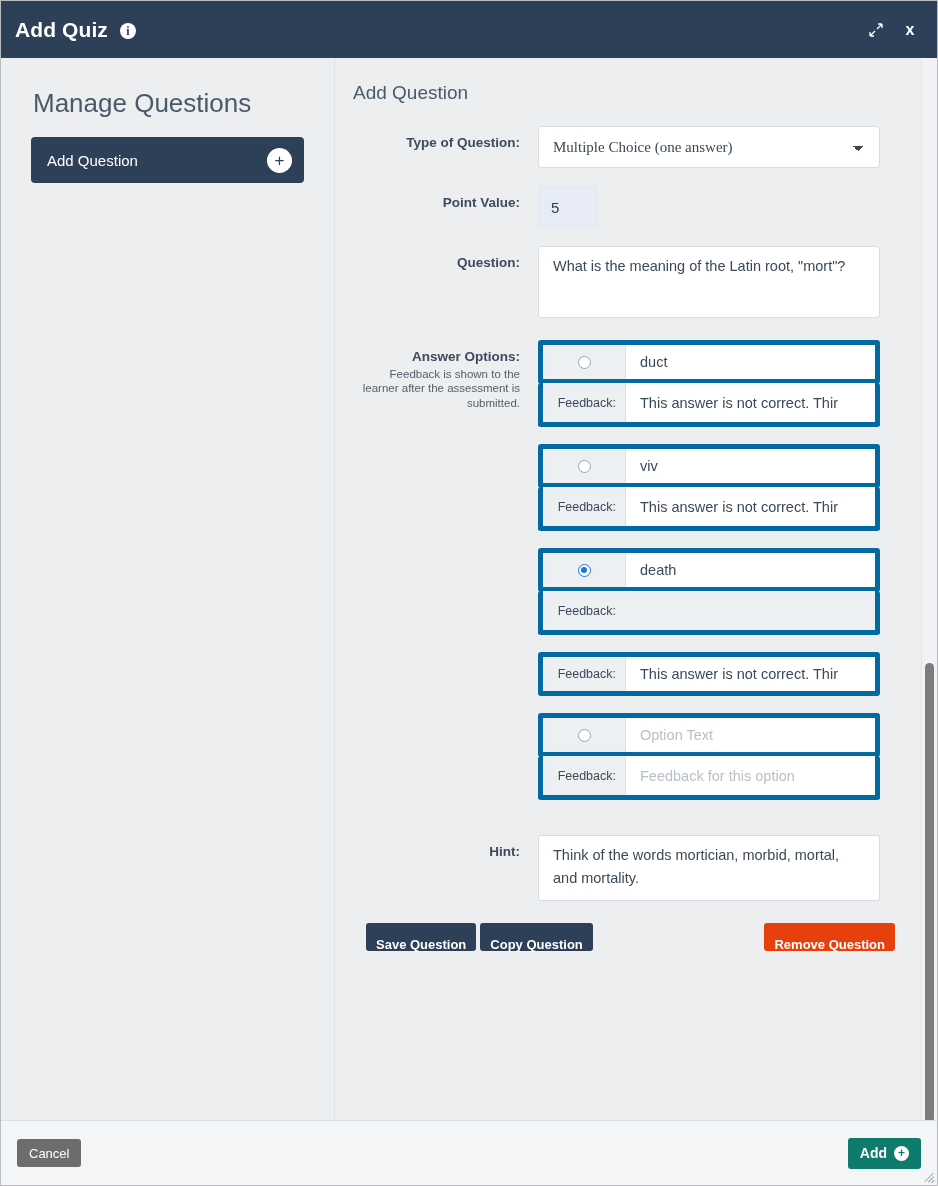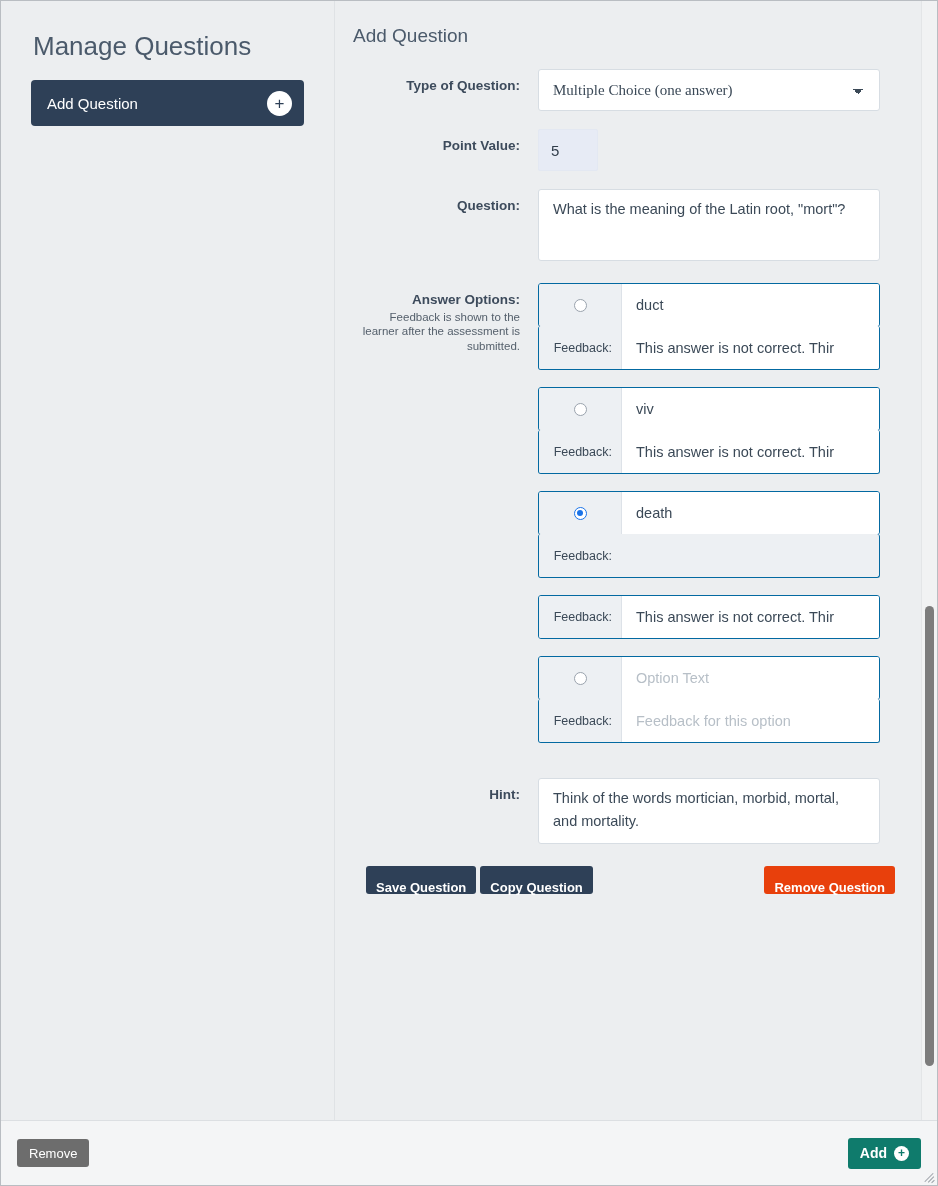--- a/index.html
+++ b/index.html
@@ -209,21 +209,21 @@
     resize: none;
     font-family: "Liberation Sans", sans-serif;
   }
 
   
   .options { width: 342px; }
   .option-block { margin-bottom: 17px; }
   .opt-line {
     display: flex;
     align-items: stretch;
-    border: 1px solid #0369a1;
+    border: 5px solid #0369a1;
     border-radius: 3px;
     background: #edf0f3;
     height: 44px;
     overflow: hidden;
   }
   .opt-line + .opt-line { border-top: none; margin-top: -1px; }
   .radio-cell {
     width: 82px;
     flex: 0 0 82px;
     display: flex;
@@ -381,20 +381,32 @@
   }
   .resize-grip i:nth-child(1) { width: 12px; bottom: 5px; transform: rotate(-45deg); }
   .resize-grip i:nth-child(2) { width: 8px;  bottom: 3px; transform: rotate(-45deg); }
   .resize-grip i:nth-child(3) { width: 4px;  bottom: 1px; transform: rotate(-45deg); }
 </style>
 </head>
 <body>
 
 <div class="modal">
 
+  <div class="titlebar">
+    <span class="title-text">Add Quiz</span>
+    <span class="info-icon">i</span>
+    <span class="titlebar-spacer"></span>
+    <span class="tb-icon">
+      <svg width="14" height="14" viewBox="0 0 14 14" aria-hidden="true">
+        <path d="M13 1 L8 6 M13 1 L13 5 M13 1 L9 1" stroke="#ffffff" stroke-width="1.3" fill="none"></path>
+        <path d="M1 13 L6 8 M1 13 L1 9 M1 13 L5 13" stroke="#ffffff" stroke-width="1.3" fill="none"></path>
+      </svg>
+    </span>
+    <span class="tb-icon close-x">x</span>
+  </div>
 
   <div class="body-wrap">
 
     <div class="sidebar">
       <h2>Manage Questions</h2>
       <div class="add-question-btn">
         <span class="label">Add Question</span>
         <span class="plus-circle">+</span>
       </div>
     </div>
@@ -508,21 +520,21 @@
         <button class="btn btn-danger">Remove Question</button>
       </div>
 
       <div class="scrollbar-track">
         <div class="scrollbar-thumb"></div>
       </div>
     </div>
   </div>
 
   <div class="footer">
-    <button class="btn-cancel">Remove</button>
+    <button class="btn-cancel">Cancel</button>
     <button class="btn-add">
       <span>Add</span>
       <span class="add-plus">+</span>
     </button>
     <span class="resize-grip">
         <i></i>
         <i></i>
         <i></i>
       </span>
   </div>

